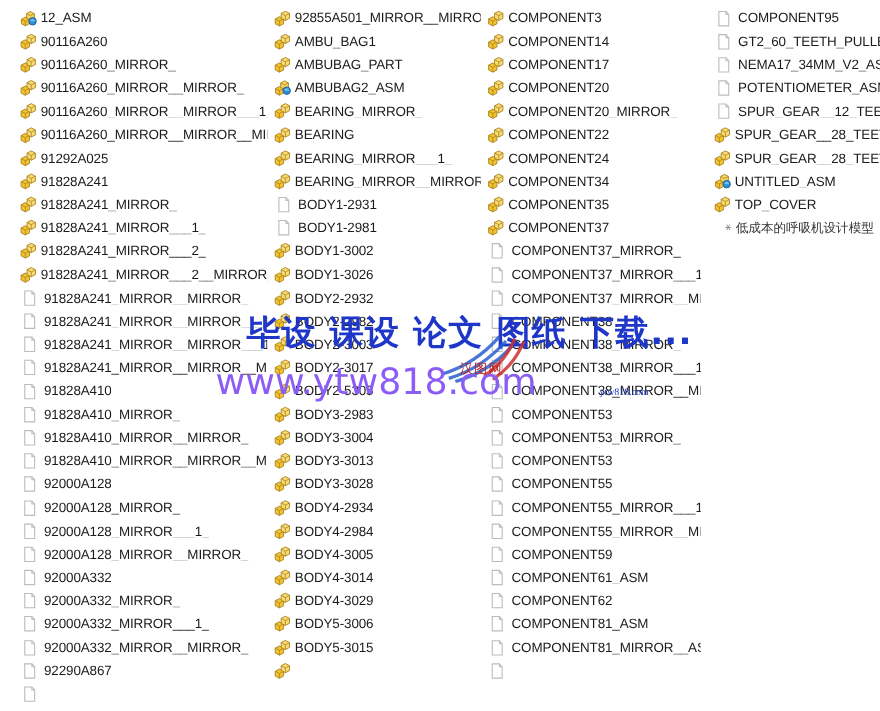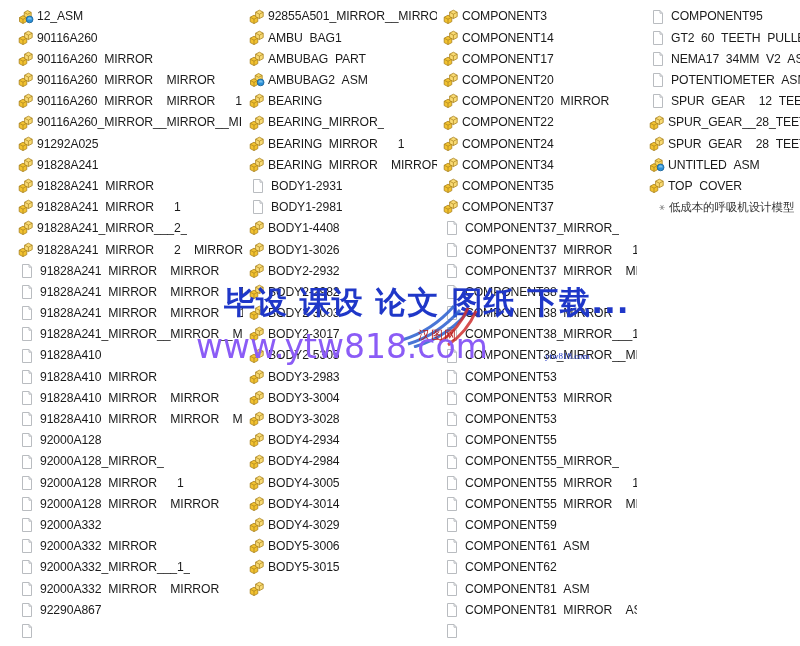--- a/index.html
+++ b/index.html
@@ -503,46 +503,46 @@
         <span class="icon part">
           <svg width="16" height="16" viewBox="0 0 16 16">
             <path d="M1.2 8.2 L5 6.2 L8.8 8.2 L8.8 12.6 L5 14.6 L1.2 12.6 Z" fill="#f2c230" stroke="#a8801a" stroke-width=".8"></path>
             <path d="M1.2 8.2 L5 10.2 L8.8 8.2" fill="none" stroke="#a8801a" stroke-width=".7"></path>
             <path d="M5 10.2 L5 14.6" fill="none" stroke="#a8801a" stroke-width=".7"></path>
             <path d="M6.6 3.2 L10.4 1.2 L14.2 3.2 L14.2 7.6 L10.4 9.6 L6.6 7.6 Z" fill="#f9db74" stroke="#a8801a" stroke-width=".8"></path>
             <path d="M6.6 3.2 L10.4 5.2 L14.2 3.2" fill="none" stroke="#a8801a" stroke-width=".7"></path>
             <path d="M10.4 5.2 L10.4 9.6" fill="none" stroke="#a8801a" stroke-width=".7"></path>
           </svg>
         </span>
+        <span class="label">BEARING_MIRROR_</span>
+      </div>
+      <div class="item">
+        <span class="icon part">
+          <svg width="16" height="16" viewBox="0 0 16 16">
+            <path d="M1.2 8.2 L5 6.2 L8.8 8.2 L8.8 12.6 L5 14.6 L1.2 12.6 Z" fill="#f2c230" stroke="#a8801a" stroke-width=".8"></path>
+            <path d="M1.2 8.2 L5 10.2 L8.8 8.2" fill="none" stroke="#a8801a" stroke-width=".7"></path>
+            <path d="M5 10.2 L5 14.6" fill="none" stroke="#a8801a" stroke-width=".7"></path>
+            <path d="M6.6 3.2 L10.4 1.2 L14.2 3.2 L14.2 7.6 L10.4 9.6 L6.6 7.6 Z" fill="#f9db74" stroke="#a8801a" stroke-width=".8"></path>
+            <path d="M6.6 3.2 L10.4 5.2 L14.2 3.2" fill="none" stroke="#a8801a" stroke-width=".7"></path>
+            <path d="M10.4 5.2 L10.4 9.6" fill="none" stroke="#a8801a" stroke-width=".7"></path>
+          </svg>
+        </span>
         <span class="label">BEARING</span>
       </div>
       <div class="item">
         <span class="icon part">
           <svg width="16" height="16" viewBox="0 0 16 16">
             <path d="M1.2 8.2 L5 6.2 L8.8 8.2 L8.8 12.6 L5 14.6 L1.2 12.6 Z" fill="#f2c230" stroke="#a8801a" stroke-width=".8"></path>
             <path d="M1.2 8.2 L5 10.2 L8.8 8.2" fill="none" stroke="#a8801a" stroke-width=".7"></path>
             <path d="M5 10.2 L5 14.6" fill="none" stroke="#a8801a" stroke-width=".7"></path>
             <path d="M6.6 3.2 L10.4 1.2 L14.2 3.2 L14.2 7.6 L10.4 9.6 L6.6 7.6 Z" fill="#f9db74" stroke="#a8801a" stroke-width=".8"></path>
             <path d="M6.6 3.2 L10.4 5.2 L14.2 3.2" fill="none" stroke="#a8801a" stroke-width=".7"></path>
             <path d="M10.4 5.2 L10.4 9.6" fill="none" stroke="#a8801a" stroke-width=".7"></path>
           </svg>
         </span>
-        <span class="label">BEARING_MIRROR_</span>
-      </div>
-      <div class="item">
-        <span class="icon part">
-          <svg width="16" height="16" viewBox="0 0 16 16">
-            <path d="M1.2 8.2 L5 6.2 L8.8 8.2 L8.8 12.6 L5 14.6 L1.2 12.6 Z" fill="#f2c230" stroke="#a8801a" stroke-width=".8"></path>
-            <path d="M1.2 8.2 L5 10.2 L8.8 8.2" fill="none" stroke="#a8801a" stroke-width=".7"></path>
-            <path d="M5 10.2 L5 14.6" fill="none" stroke="#a8801a" stroke-width=".7"></path>
-            <path d="M6.6 3.2 L10.4 1.2 L14.2 3.2 L14.2 7.6 L10.4 9.6 L6.6 7.6 Z" fill="#f9db74" stroke="#a8801a" stroke-width=".8"></path>
-            <path d="M6.6 3.2 L10.4 5.2 L14.2 3.2" fill="none" stroke="#a8801a" stroke-width=".7"></path>
-            <path d="M10.4 5.2 L10.4 9.6" fill="none" stroke="#a8801a" stroke-width=".7"></path>
-          </svg>
-        </span>
         <span class="label">BEARING_MIRROR___1_</span>
       </div>
       <div class="item">
         <span class="icon part">
           <svg width="16" height="16" viewBox="0 0 16 16">
             <path d="M1.2 8.2 L5 6.2 L8.8 8.2 L8.8 12.6 L5 14.6 L1.2 12.6 Z" fill="#f2c230" stroke="#a8801a" stroke-width=".8"></path>
             <path d="M1.2 8.2 L5 10.2 L8.8 8.2" fill="none" stroke="#a8801a" stroke-width=".7"></path>
             <path d="M5 10.2 L5 14.6" fill="none" stroke="#a8801a" stroke-width=".7"></path>
             <path d="M6.6 3.2 L10.4 1.2 L14.2 3.2 L14.2 7.6 L10.4 9.6 L6.6 7.6 Z" fill="#f9db74" stroke="#a8801a" stroke-width=".8"></path>
             <path d="M6.6 3.2 L10.4 5.2 L14.2 3.2" fill="none" stroke="#a8801a" stroke-width=".7"></path>
@@ -573,21 +573,21 @@
         <span class="icon part">
           <svg width="16" height="16" viewBox="0 0 16 16">
             <path d="M1.2 8.2 L5 6.2 L8.8 8.2 L8.8 12.6 L5 14.6 L1.2 12.6 Z" fill="#f2c230" stroke="#a8801a" stroke-width=".8"></path>
             <path d="M1.2 8.2 L5 10.2 L8.8 8.2" fill="none" stroke="#a8801a" stroke-width=".7"></path>
             <path d="M5 10.2 L5 14.6" fill="none" stroke="#a8801a" stroke-width=".7"></path>
             <path d="M6.6 3.2 L10.4 1.2 L14.2 3.2 L14.2 7.6 L10.4 9.6 L6.6 7.6 Z" fill="#f9db74" stroke="#a8801a" stroke-width=".8"></path>
             <path d="M6.6 3.2 L10.4 5.2 L14.2 3.2" fill="none" stroke="#a8801a" stroke-width=".7"></path>
             <path d="M10.4 5.2 L10.4 9.6" fill="none" stroke="#a8801a" stroke-width=".7"></path>
           </svg>
         </span>
-        <span class="label">BODY1-4408</span>
+        <span class="label">BODY1-3002</span>
       </div>
       <div class="item">
         <span class="icon part">
           <svg width="16" height="16" viewBox="0 0 16 16">
             <path d="M1.2 8.2 L5 6.2 L8.8 8.2 L8.8 12.6 L5 14.6 L1.2 12.6 Z" fill="#f2c230" stroke="#a8801a" stroke-width=".8"></path>
             <path d="M1.2 8.2 L5 10.2 L8.8 8.2" fill="none" stroke="#a8801a" stroke-width=".7"></path>
             <path d="M5 10.2 L5 14.6" fill="none" stroke="#a8801a" stroke-width=".7"></path>
             <path d="M6.6 3.2 L10.4 1.2 L14.2 3.2 L14.2 7.6 L10.4 9.6 L6.6 7.6 Z" fill="#f9db74" stroke="#a8801a" stroke-width=".8"></path>
             <path d="M6.6 3.2 L10.4 5.2 L14.2 3.2" fill="none" stroke="#a8801a" stroke-width=".7"></path>
             <path d="M10.4 5.2 L10.4 9.6" fill="none" stroke="#a8801a" stroke-width=".7"></path>
@@ -678,20 +678,33 @@
           <svg width="16" height="16" viewBox="0 0 16 16">
             <path d="M1.2 8.2 L5 6.2 L8.8 8.2 L8.8 12.6 L5 14.6 L1.2 12.6 Z" fill="#f2c230" stroke="#a8801a" stroke-width=".8"></path>
             <path d="M1.2 8.2 L5 10.2 L8.8 8.2" fill="none" stroke="#a8801a" stroke-width=".7"></path>
             <path d="M5 10.2 L5 14.6" fill="none" stroke="#a8801a" stroke-width=".7"></path>
             <path d="M6.6 3.2 L10.4 1.2 L14.2 3.2 L14.2 7.6 L10.4 9.6 L6.6 7.6 Z" fill="#f9db74" stroke="#a8801a" stroke-width=".8"></path>
             <path d="M6.6 3.2 L10.4 5.2 L14.2 3.2" fill="none" stroke="#a8801a" stroke-width=".7"></path>
             <path d="M10.4 5.2 L10.4 9.6" fill="none" stroke="#a8801a" stroke-width=".7"></path>
           </svg>
         </span>
         <span class="label">BODY3-3004</span>
+      </div>
+      <div class="item">
+        <span class="icon part">
+          <svg width="16" height="16" viewBox="0 0 16 16">
+            <path d="M1.2 8.2 L5 6.2 L8.8 8.2 L8.8 12.6 L5 14.6 L1.2 12.6 Z" fill="#f2c230" stroke="#a8801a" stroke-width=".8"></path>
+            <path d="M1.2 8.2 L5 10.2 L8.8 8.2" fill="none" stroke="#a8801a" stroke-width=".7"></path>
+            <path d="M5 10.2 L5 14.6" fill="none" stroke="#a8801a" stroke-width=".7"></path>
+            <path d="M6.6 3.2 L10.4 1.2 L14.2 3.2 L14.2 7.6 L10.4 9.6 L6.6 7.6 Z" fill="#f9db74" stroke="#a8801a" stroke-width=".8"></path>
+            <path d="M6.6 3.2 L10.4 5.2 L14.2 3.2" fill="none" stroke="#a8801a" stroke-width=".7"></path>
+            <path d="M10.4 5.2 L10.4 9.6" fill="none" stroke="#a8801a" stroke-width=".7"></path>
+          </svg>
+        </span>
+        <span class="label">BODY3-3013</span>
       </div>
       <div class="item">
         <span class="icon part">
           <svg width="16" height="16" viewBox="0 0 16 16">
             <path d="M1.2 8.2 L5 6.2 L8.8 8.2 L8.8 12.6 L5 14.6 L1.2 12.6 Z" fill="#f2c230" stroke="#a8801a" stroke-width=".8"></path>
             <path d="M1.2 8.2 L5 10.2 L8.8 8.2" fill="none" stroke="#a8801a" stroke-width=".7"></path>
             <path d="M5 10.2 L5 14.6" fill="none" stroke="#a8801a" stroke-width=".7"></path>
             <path d="M6.6 3.2 L10.4 1.2 L14.2 3.2 L14.2 7.6 L10.4 9.6 L6.6 7.6 Z" fill="#f9db74" stroke="#a8801a" stroke-width=".8"></path>
             <path d="M6.6 3.2 L10.4 5.2 L14.2 3.2" fill="none" stroke="#a8801a" stroke-width=".7"></path>
             <path d="M10.4 5.2 L10.4 9.6" fill="none" stroke="#a8801a" stroke-width=".7"></path>
@@ -1025,29 +1038,20 @@
         <span class="label">COMPONENT53</span>
       </div>
       <div class="item">
         <span class="icon doc">
           <svg width="16" height="16" viewBox="0 0 16 16">
             <path d="M3.5 1.5 H10 L12.5 4.2 V14.5 H3.5 Z" fill="#ffffff" stroke="#b9bcc0" stroke-width="1"></path>
             <path d="M10 1.5 V4.2 H12.5" fill="none" stroke="#b9bcc0" stroke-width="1"></path>
           </svg>
         </span>
         <span class="label">COMPONENT55</span>
-      </div>
-      <div class="item">
-        <span class="icon doc">
-          <svg width="16" height="16" viewBox="0 0 16 16">
-            <path d="M3.5 1.5 H10 L12.5 4.2 V14.5 H3.5 Z" fill="#ffffff" stroke="#b9bcc0" stroke-width="1"></path>
-            <path d="M10 1.5 V4.2 H12.5" fill="none" stroke="#b9bcc0" stroke-width="1"></path>
-          </svg>
-        </span>
-        <span class="label">COMPONENT55_MIRROR_</span>
       </div>
       <div class="item">
         <span class="icon doc">
           <svg width="16" height="16" viewBox="0 0 16 16">
             <path d="M3.5 1.5 H10 L12.5 4.2 V14.5 H3.5 Z" fill="#ffffff" stroke="#b9bcc0" stroke-width="1"></path>
             <path d="M10 1.5 V4.2 H12.5" fill="none" stroke="#b9bcc0" stroke-width="1"></path>
           </svg>
         </span>
         <span class="label">COMPONENT55_MIRROR___1_</span>
       </div>

